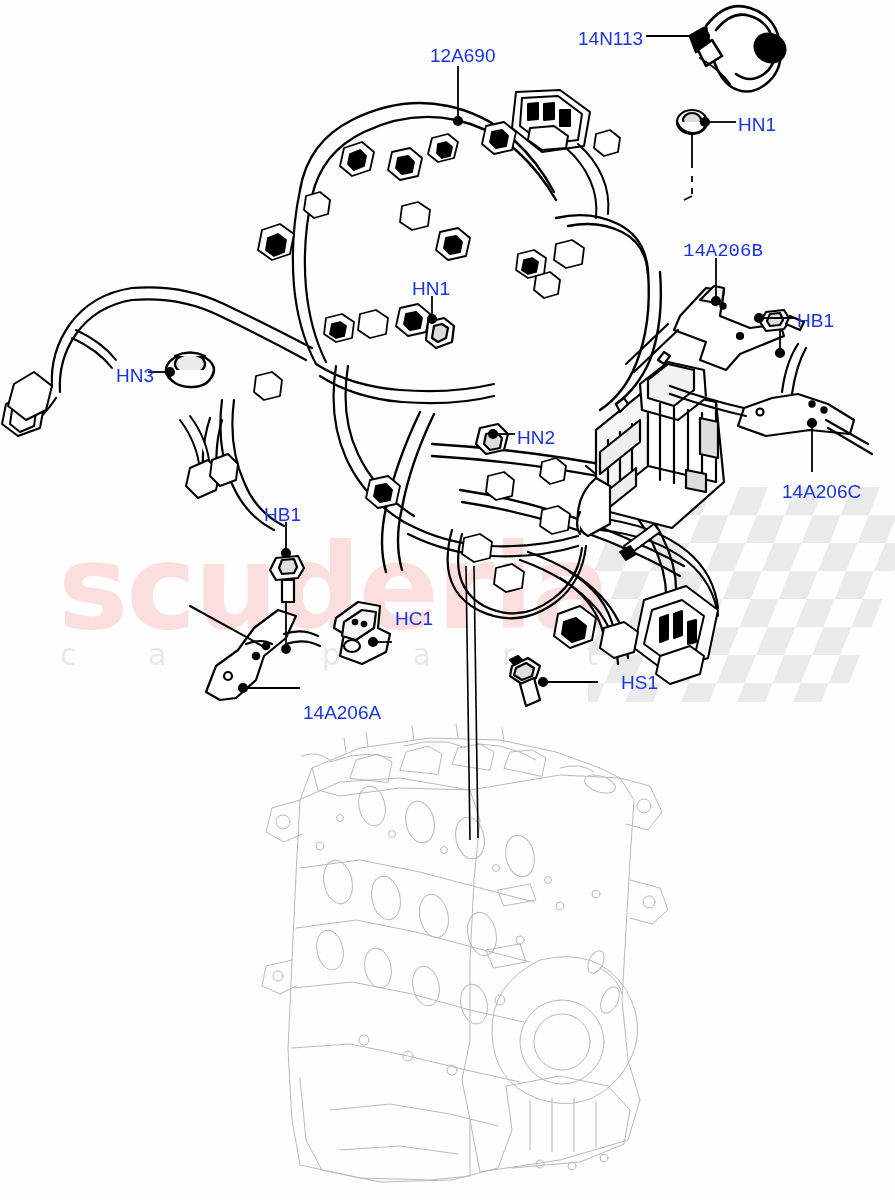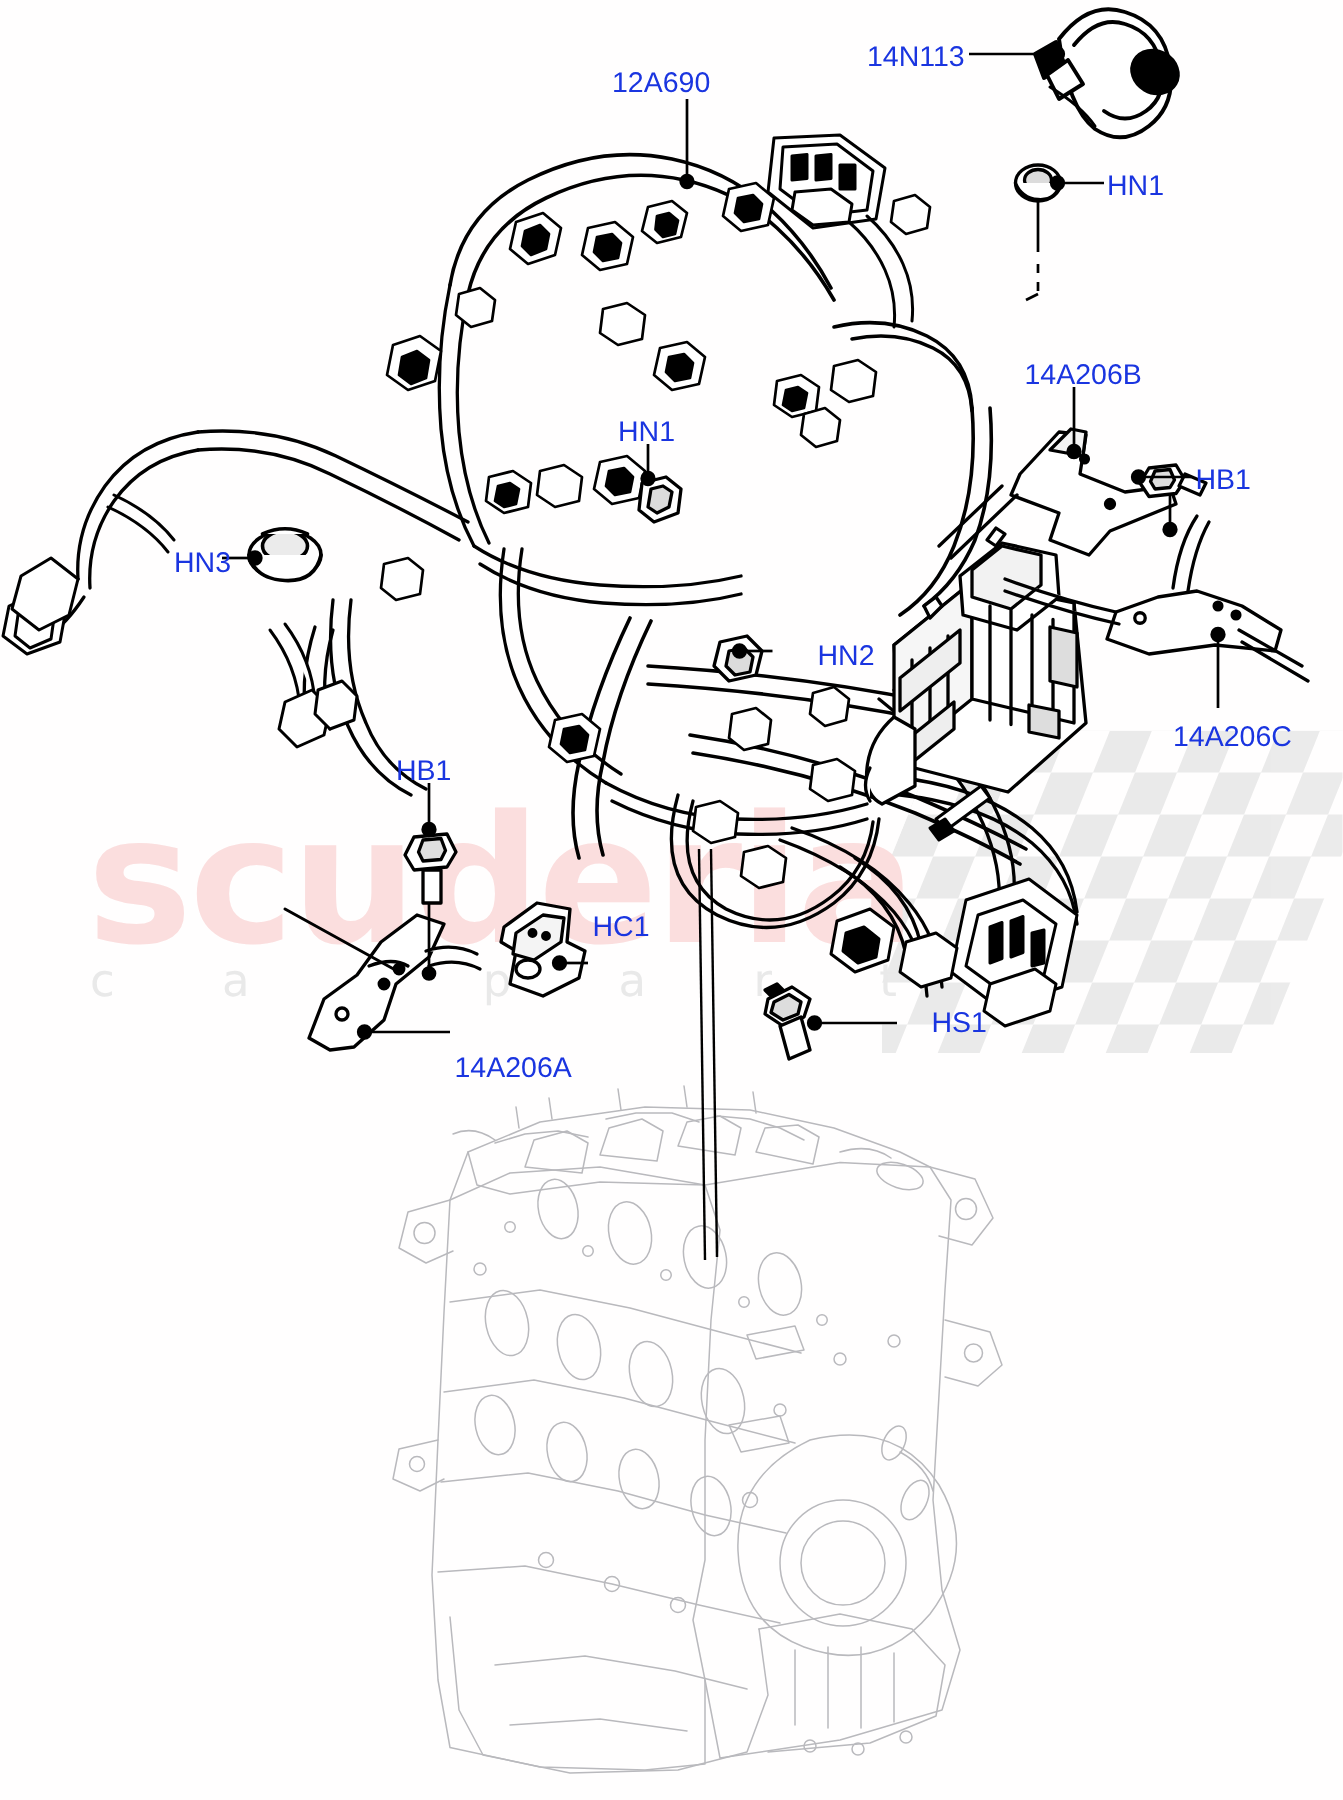--- a/index.html
+++ b/index.html
@@ -494,27 +494,27 @@
       <line x1="598" y1="682" x2="544" y2="682"></line>
       <circle cx="543" cy="682" r="4.2"></circle>
 
       <g stroke-width="1.6" fill="none">
         <path d="M466 566 L470 840"></path>
         <path d="M474 566 L478 838"></path>
       </g>
     </g>
   </svg>
 
-  <div class="label" style="left:408px;top:45px;">12A690</div>
+  <div class="label" style="left:430px;top:45px;">12A690</div>
   <div class="label" style="left:578px;top:28px;">14N113</div>
   <div class="label" style="left:738px;top:114px;">HN1</div>
-  <div class="label" style="left:683px;top:240px;">14A206B</div>
+  <div class="label" style="left:683px;top:240px;font-family:Liberation Mono, monospace;">14A206B</div>
   <div class="label" style="left:797px;top:310px;">HB1</div>
   <div class="label" style="left:782px;top:481px;">14A206C</div>
   <div class="label" style="left:412px;top:278px;">HN1</div>
   <div class="label" style="left:116px;top:365px;">HN3</div>
-  <div class="label" style="left:545px;top:427px;">HN2</div>
+  <div class="label" style="left:517px;top:427px;">HN2</div>
   <div class="label" style="left:264px;top:504px;">HB1</div>
   <div class="label" style="left:395px;top:608px;">HC1</div>
   <div class="label" style="left:303px;top:702px;">14A206A</div>
   <div class="label" style="left:601px;top:672px;margin-left:20px;">HS1</div>
 
 </div>
 
 </body></html>

